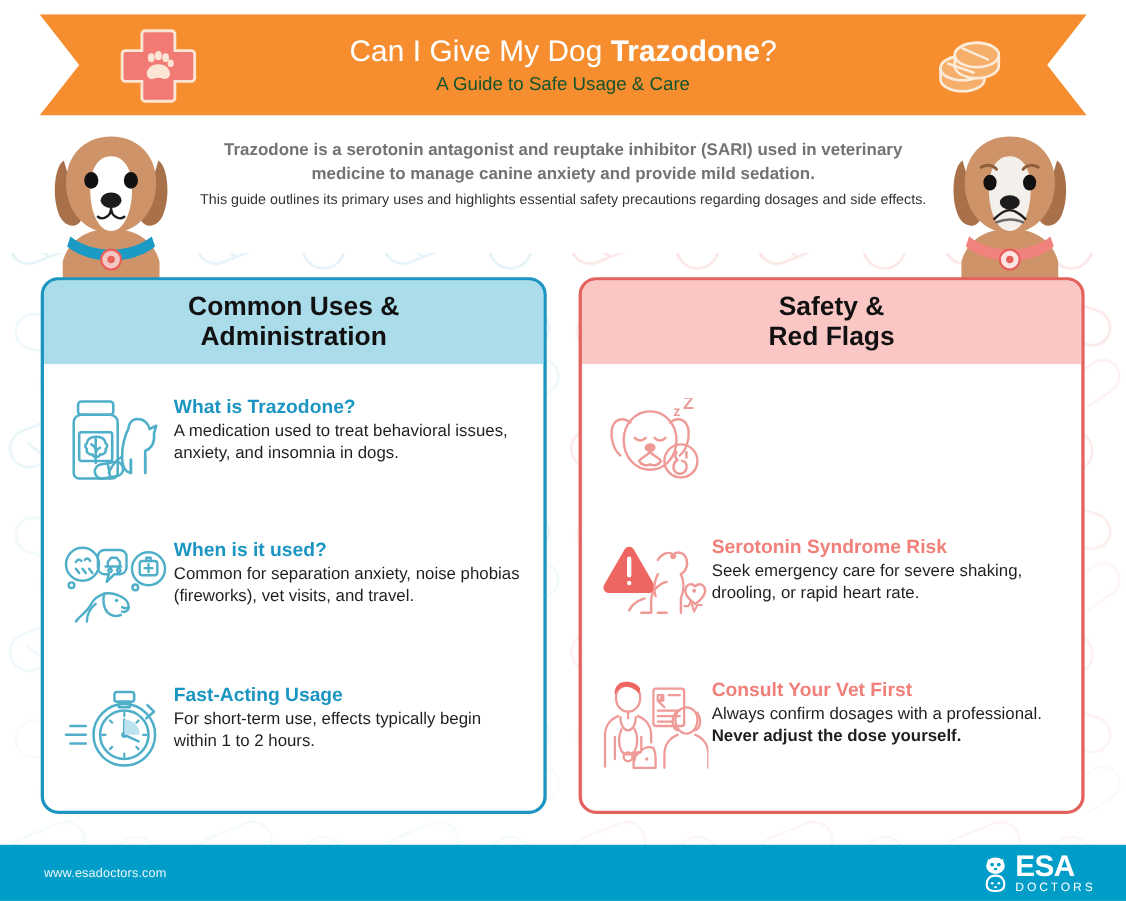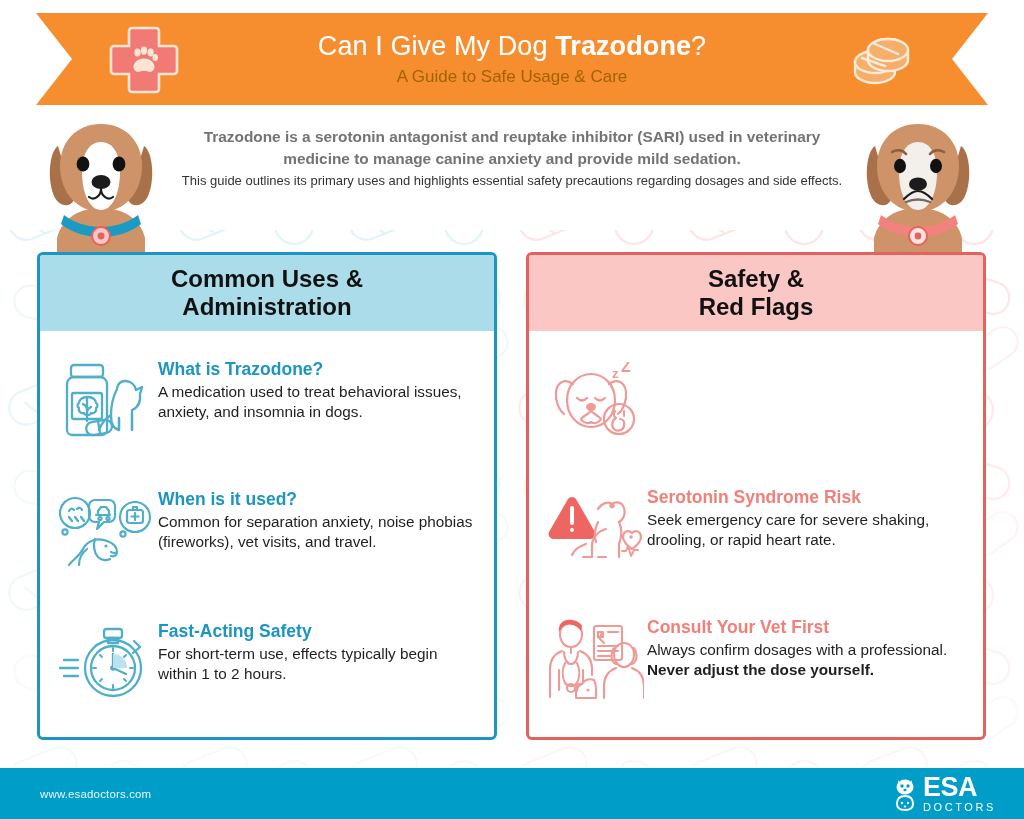--- a/index.html
+++ b/index.html
@@ -51,21 +51,21 @@
   .ribbon-title {
     color: #ffffff;
     font-size: 27px;
     font-weight: 400;
     letter-spacing: .1px;
     line-height: 1.15;
     text-shadow: 0 0 1px rgba(255,255,255,.25);
   }
   .ribbon-title b { font-weight: 700; }
   .ribbon-sub {
-    color: #a16207;
+    color: #14532d;
     font-size: 17px;
     font-weight: 400;
     margin-top: 5px;
   }
 
   .ribbon-badge {
     position: absolute;
     left: 108px; top: 25px;
     width: 72px; height: 70px;
     z-index: 6;
@@ -102,21 +102,21 @@
   
   .dog-left  { position: absolute; left: 36px;  top: 112px; width: 130px; height: 142px; z-index: 4; }
   .dog-right { position: absolute; left: 850px; top: 112px; width: 136px; height: 142px; z-index: 4; }
 
   
   .card {
     position: absolute;
     top: 252px;
     width: 460px;
     height: 488px;
-    border-radius: 6px;
+    border-radius: 16px;
     border: 3px solid;
     background: #ffffff;
     overflow: hidden;
     z-index: 4;
   }
   .card-left  { left: 37px;  border-color: #1b95c1; }
   .card-right { left: 526px; border-color: #e4625e; }
 
   .card-header {
     height: 76px;
@@ -424,21 +424,21 @@
             <path d="M50,14 h10 v5 h-10 z"></path>
             <path d="M76,17 l6,6 l-7,6"></path>
             <path d="M55,44 v-14 M55,44 l13,6"></path>
             <circle cx="55" cy="44" r="2.8" fill="#4FAFC9" stroke="none"></circle>
             <path d="M55,24 v3 M55,61 v3 M35,44 h3 M72,44 h3 M42,31 l2,2 M66,55 l2,2 M42,57 l2,-2 M66,33 l2,-2" stroke-width="2"></path>
             <path d="M55,30 a14,14 0 0 1 14,14 l-14,0 z" fill="#BBE2EE" stroke="none"></path>
             <path d="M6,36 h14 M2,44 h18 M6,52 h14"></path>
           </svg>
         </div>
         <div class="item-text">
-          <div class="item-title">Fast-Acting Safety</div>
+          <div class="item-title">Fast-Acting Usage</div>
           <div class="item-desc">For short-term use, effects typically begin within 1 to 2 hours.</div>
         </div>
       </div>
 
     </div>
   </section>
 
   <section class="card card-right">
     <div class="card-header">
       <h2>

